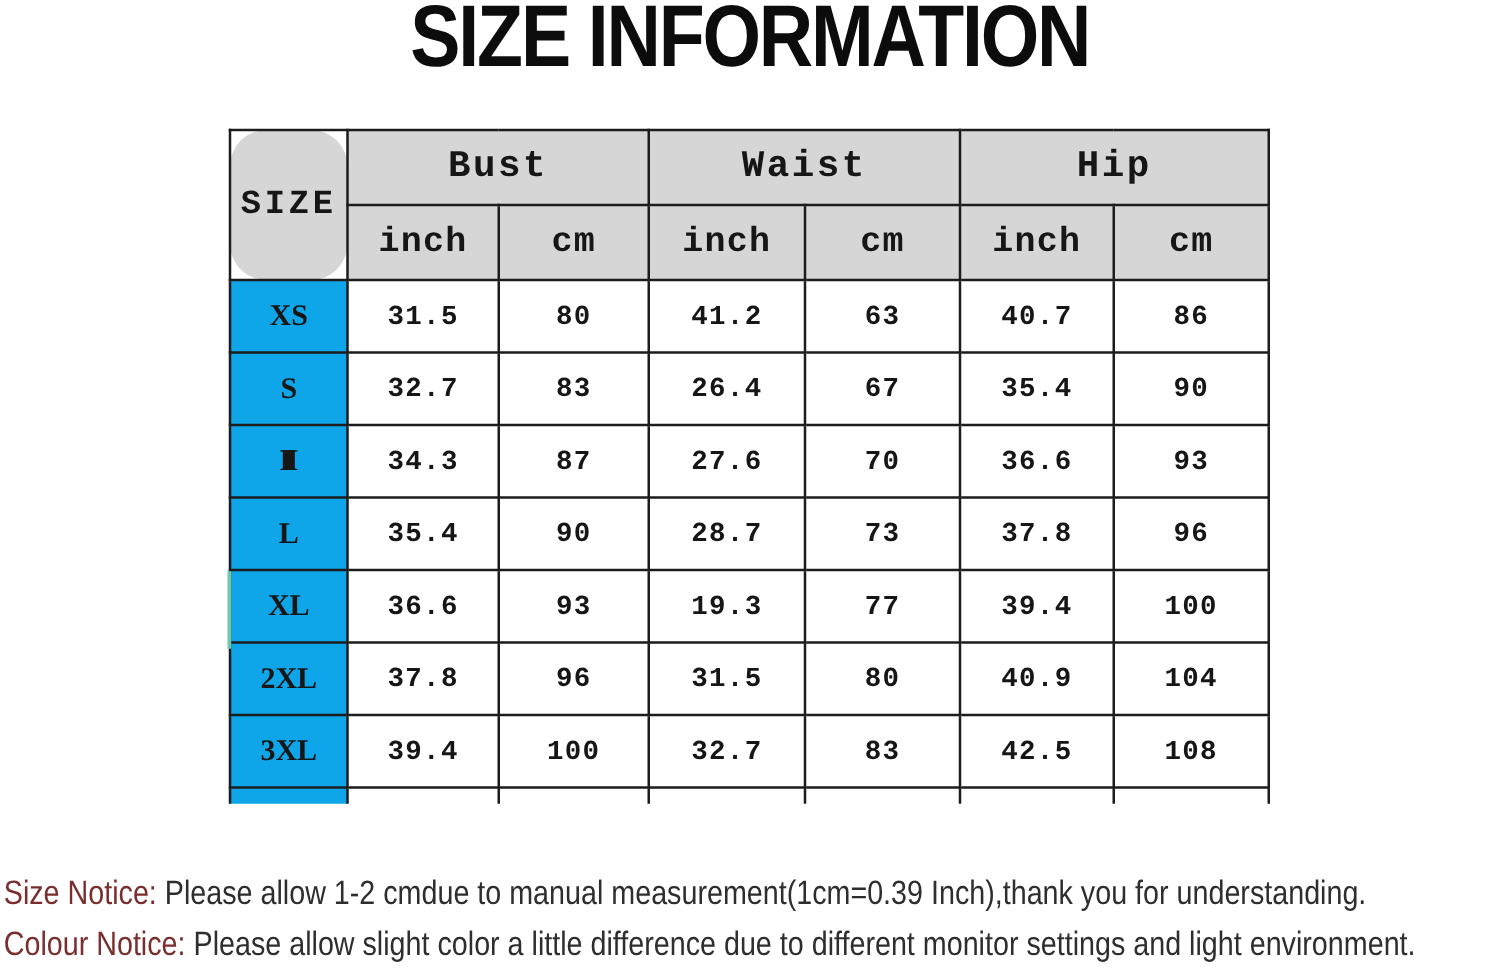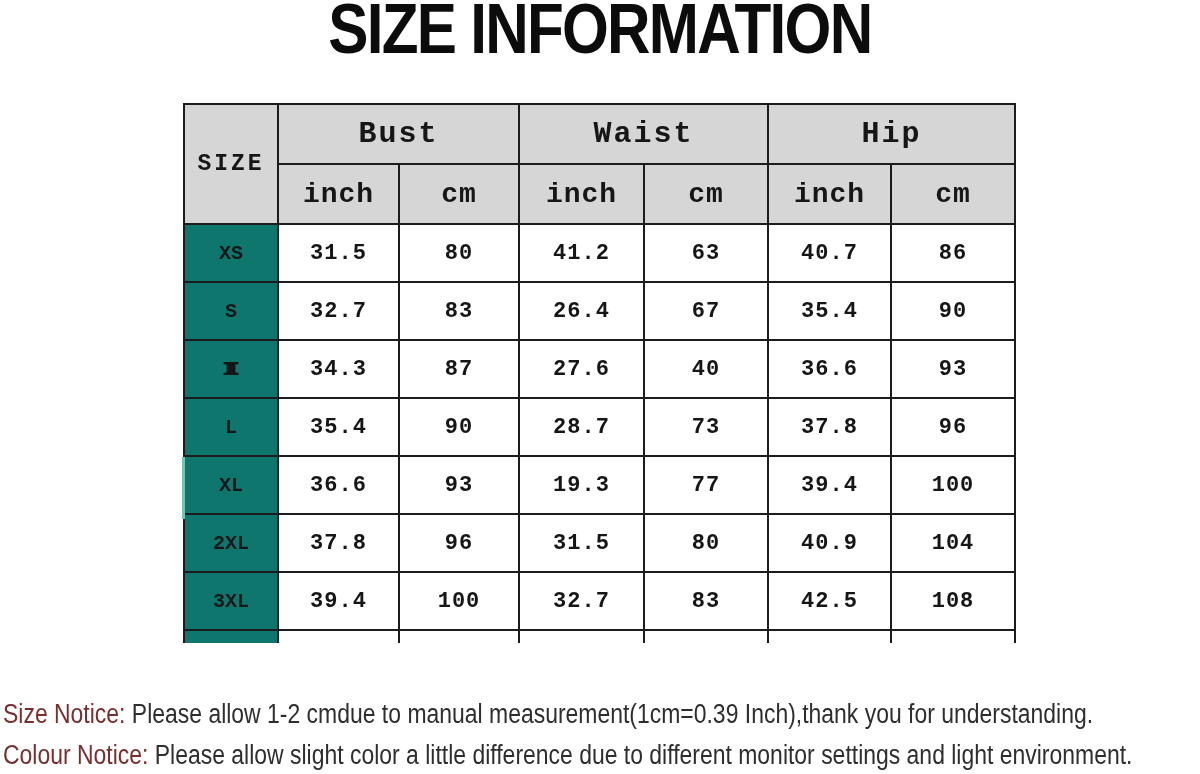--- a/index.html
+++ b/index.html
@@ -46,24 +46,24 @@
     font-weight: 700;
     color: #161616;
   }
   table.size-table th, table.size-table td {
     border: 2px solid #1c1c1c;
     text-align: center;
     vertical-align: middle;
     padding: 0;
   }
   .hdr { background: #d6d6d6; }
-  .corner { font-size: 23px; letter-spacing: 3px; }
+  .corner { font-size: 27px; letter-spacing: 3px; border-radius: 29px; }
   .group { font-size: 30px; letter-spacing: 2px; height: 58px; }
   .sub { font-size: 28px; letter-spacing: 1px; height: 58px; }
-  .rowlabel { background: #0f766e; font-size: 20px; }
+  .rowlabel { background: #0ea5e9; font-size: 24px; font-family: Liberation Serif, serif; }
   td.val { background: #ffffff; font-size: 22px; letter-spacing: 1px; margin-left: 24px; }
   tr.datarow { height: 58px; }
   
   .heavy {
     text-shadow: 1.5px 0 currentColor, -1.5px 0 currentColor,
                  3px 0 currentColor, -3px 0 currentColor;
   }
   
   tr.sliver { height: 13px; }
   tr.sliver th, tr.sliver td { border-bottom: none; }
@@ -148,21 +148,21 @@
           <td class="val">26.4</td>
           <td class="val">67</td>
           <td class="val">35.4</td>
           <td class="val">90</td>
         </tr>
         <tr class="datarow">
           <th class="rowlabel heavy">I</th>
           <td class="val">34.3</td>
           <td class="val">87</td>
           <td class="val">27.6</td>
-          <td class="val">40</td>
+          <td class="val">70</td>
           <td class="val">36.6</td>
           <td class="val">93</td>
         </tr>
         <tr class="datarow">
           <th class="rowlabel">L</th>
           <td class="val">35.4</td>
           <td class="val">90</td>
           <td class="val">28.7</td>
           <td class="val">73</td>
           <td class="val">37.8</td>

